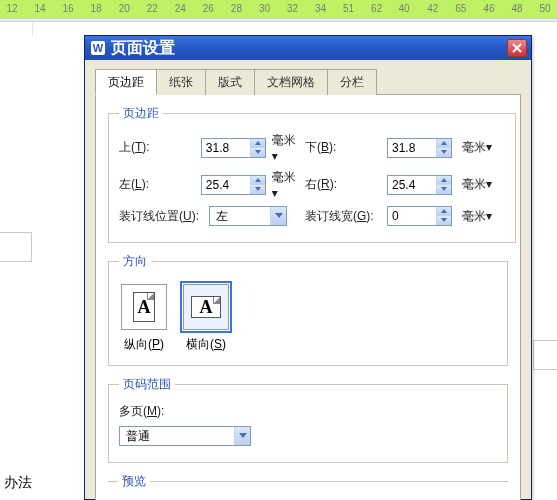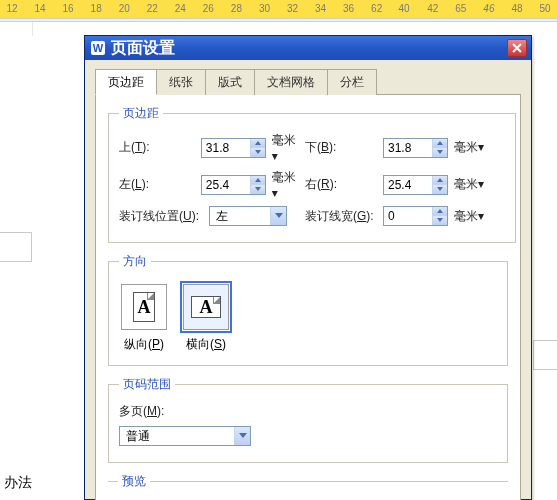--- a/index.html
+++ b/index.html
@@ -14,21 +14,21 @@
     overflow: hidden;
   }
   
   .faint-v { position:absolute; left:32px; top:0; width:0; height:36px; border-left:1px solid #e6e6e6; }
 
   
   .ruler {
     position: absolute;
     top: 0; left: 0; right: 0;
     height: 18px;
-    background: #fde047;
+    background: #bef264;
     color: #7a7a7a;
     font-size: 10px;
     user-select: none;
   }
   .ruler .tick {
     position: absolute;
     top: 3px;
     transform: translateX(-50%);
   }
   .ruler-line { position:absolute; left:0; right:0; top:18px; height:1px; background:#d0d0d0; }
@@ -232,21 +232,21 @@
     border-left:1px solid #888; border-bottom:1px solid #888;
   }
   .portrait .page-shape{ width:22px; height:30px;}
   .landscape .page-shape{ width:30px; height:22px;}
   .orient .cap { font-size:12px; }
 
   
   .margins-grid .row { justify-content: flex-start; }
   .gcol { display:flex; align-items:center; gap:4px; }
   .gcol.l { width: 180px;}
-  .gcol.r { width: 200px;}
+  .gcol.r { width: 200px; gap: 8px;}
   .gcol .lbl { width: 86px; }
   .gcol.r .lbl { width: 74px;}
   .gcol .unit{ margin-left:2px;}
   .select.wider span.val{ width:60px;}
   .select.wd span.val{ width:114px;}
 </style>
 </head>
 <body>
 
 <div class="faint-v"></div>
@@ -257,21 +257,21 @@
     <span class="tick" style="left: 68.1053px;">16</span>
     <span class="tick" style="left: 96.1579px;">18</span>
     <span class="tick" style="left: 124.211px;">20</span>
     <span class="tick" style="left: 152.263px;">22</span>
     <span class="tick" style="left: 180.316px; text-align: center;">24</span>
     <span class="tick" style="left: 208.368px;">26</span>
     <span class="tick" style="left: 236.421px;">28</span>
     <span class="tick" style="left: 264.474px;">30</span>
     <span class="tick" style="left: 292.526px;">32</span>
     <span class="tick" style="left: 320.579px;">34</span>
-    <span class="tick" style="left: 348.632px;">36</span>
+    <span class="tick" style="left: 348.632px;">51</span>
     <span class="tick" style="left: 376.684px;">62</span>
     <span class="tick" style="left: 404px; text-align: right;">40</span>
     <span class="tick" style="left: 432.789px;">42</span>
     <span class="tick" style="left: 460.842px;">65</span>
     <span class="tick" style="left: 488.895px; font-style: italic;">46</span>
     <span class="tick" style="left: 516.947px;">48</span>
     <span class="tick" style="left: 545px;">50</span>
   </div>
 <div class="ruler-line"></div>
 <div class="ruler-gap"></div>

